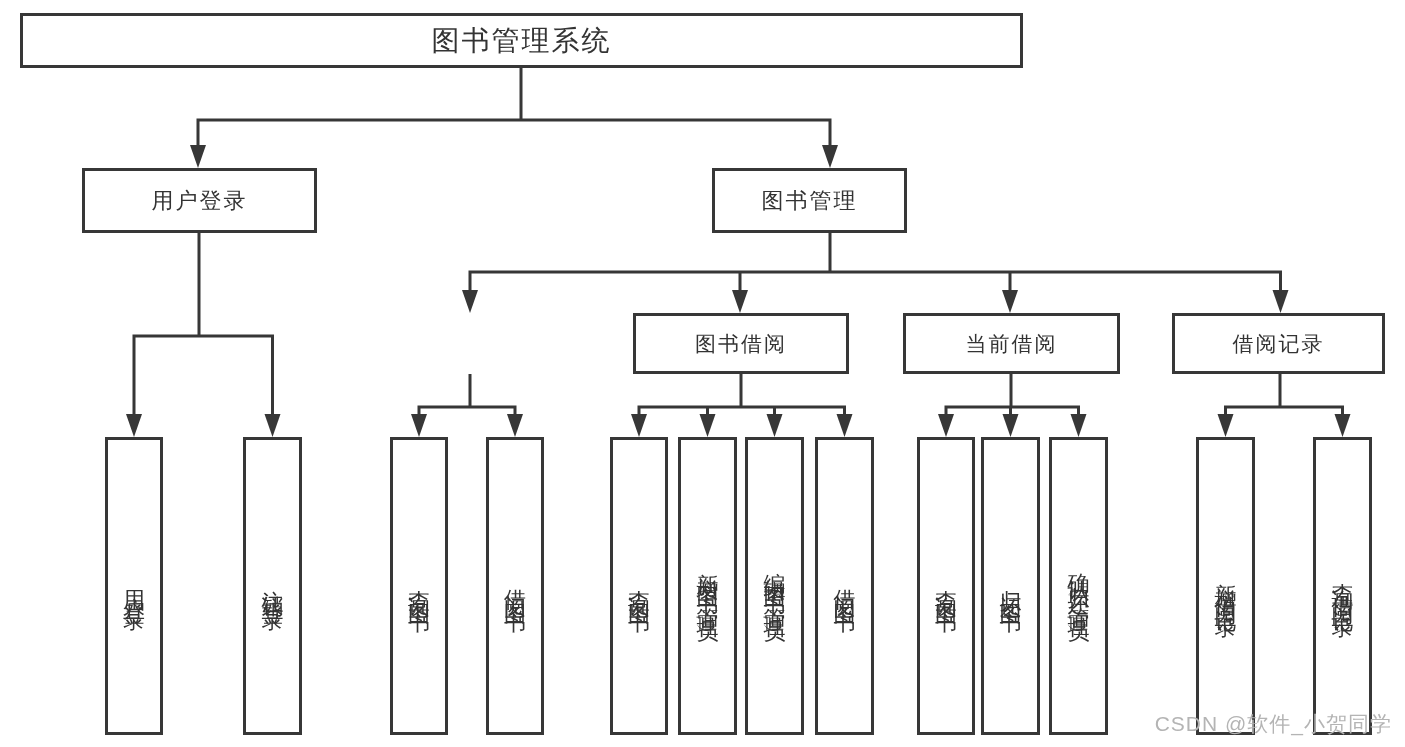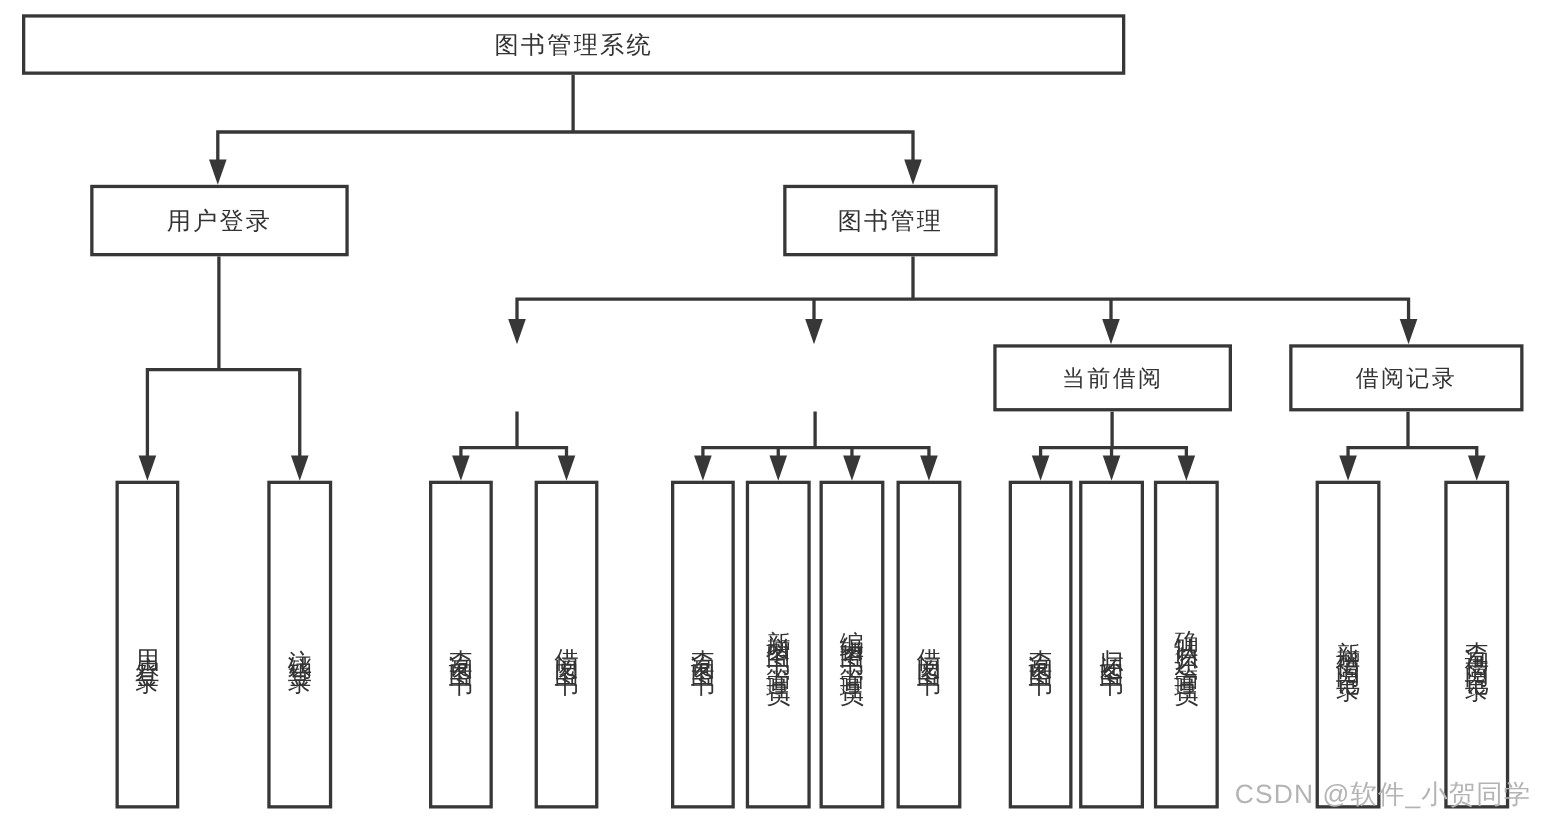--- a/index.html
+++ b/index.html
@@ -24,35 +24,35 @@
     border: 3px solid #373737;
     color: #333333;
     display: flex;
     align-items: center;
     justify-content: center;
     text-align: center;
     z-index: 2;
     letter-spacing: 2px;
     font-size: 21px;
   }
-  .node.h-root { font-size: 22px; }
+  .node.h-root { font-size: 28px; }
   .node.h-lvl2 { font-size: 22px; }
   .node.h-lvl3 { font-size: 21px; }
   .node.leaf {
     writing-mode: vertical-rl;
     text-orientation: mixed;
     font-size: 22px;
     letter-spacing: 7px;
     line-height: 1;
   }
   .watermark {
     position: absolute;
     right: 13px;
     bottom: 9px;
-    font-size: 24px;
+    font-size: 21px;
     color: #b4b4b4;
     letter-spacing: 1px;
     z-index: 5;
     white-space: nowrap;
   }
 </style>
 </head>
 <body>
 
 <div id="stage">
@@ -98,20 +98,21 @@
       <polygon points="1217.5,414 1233.5,414 1225.5,437"></polygon>
       <polygon points="1334.5,414 1350.5,414 1342.5,437"></polygon>
     </g>
   </svg>
 
   <div class="node h-root" style="left:20px; top:13px; width:1003px; height:55px;">图书管理系统</div>
 
   <div class="node h-lvl2" style="left:82px; top:168px; width:235px; height:65px;">用户登录</div>
   <div class="node h-lvl2" style="left:712px; top:168px; width:195px; height:65px;">图书管理</div>
 
+  <div class="node h-lvl3" style="left:633px; top:313px; width:216px; height:61px;">图书借阅</div>
   <div class="node h-lvl3" style="left:903px; top:313px; width:217px; height:61px;">当前借阅</div>
   <div class="node h-lvl3" style="left:1172px; top:313px; width:213px; height:61px;">借阅记录</div>
 
   <div class="node leaf" style="left:105px; top:437px; width:58px; height:298px;">用户登录</div>
   <div class="node leaf" style="left:243px; top:437px; width:59px; height:298px;">注销登录</div>
 
   <div class="node leaf" style="left:390px; top:437px; width:58px; height:298px;">查询图书</div>
   <div class="node leaf" style="left:486px; top:437px; width:58px; height:298px;">借阅图书</div>
 
   <div class="node leaf" style="left:610px; top:437px; width:58px; height:298px;">查询图书</div>

